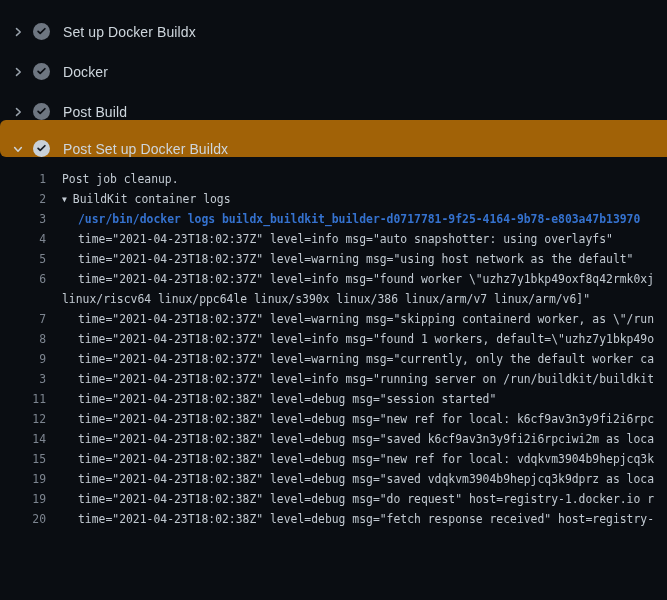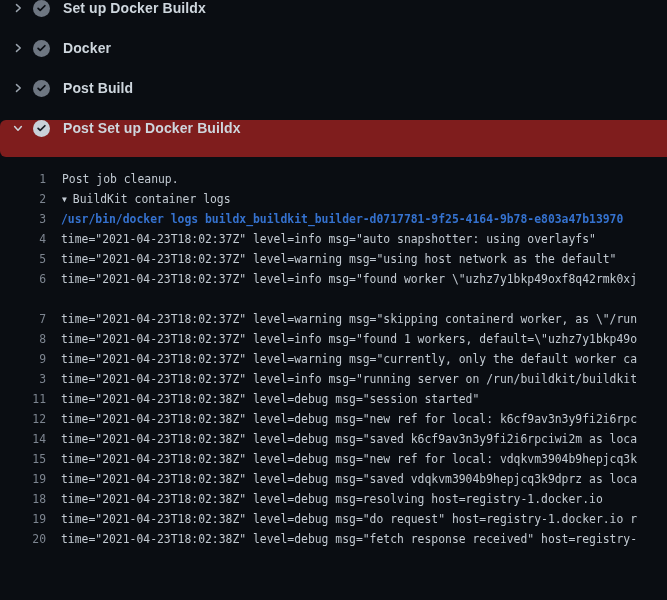--- a/index.html
+++ b/index.html
@@ -4,46 +4,46 @@
 <style>
   html,body { margin:0; padding:0; }
   body {
     width:667px; height:600px; overflow:hidden;
     background:#0a0d12;
     font-family:"Liberation Sans", sans-serif;
     -webkit-font-smoothing:antialiased;
   }
   .steps { width:667px; }
   .step {
-    height:40px; display:flex; align-items:flex-start;
-    padding-left:10px; cursor:pointer; box-sizing:border-box;font-weight:bold;
+    height:40px; display:flex; align-items:flex-end;
+    padding-left:10px; cursor:pointer; box-sizing:border-box;
   }
   .step.expanded {
-    height:37px; background:#7f1d1d;
+    height:37px; background:#a16207;
     border-radius:6px 0 0 6px;
   }
   .chev {
     width:16px; height:16px; flex:0 0 16px;
     display:flex; align-items:center; justify-content:center;
   }
   .check { margin-left:7px; width:17px; height:17px; flex:0 0 17px; }
   .step-title { margin-left:13px; font-size:14px; color:#ced6dd; letter-spacing:.1px; }
 
   .log {
     padding-top:12px;
     font-family:"DejaVu Sans Mono","Liberation Mono",monospace;
     font-size:11.4px; color:#c2cad2;
   }
   .log-row { display:flex; height:20px; line-height:20px; white-space:pre; }
   .ln {
     width:46px; min-width:46px; text-align:right;
     color:#7d8590; text-decoration:none; cursor:pointer; display:block;
   }
   .lc { padding-left:16px; overflow:hidden; }
-  .log-row.indent1 .lc { padding-left:15px; }
+  .log-row.indent1 .lc { padding-left:32px; }
   .cmd { color:#3572cf; font-weight:bold; }
   .group-toggle { display:inline-block; font-size:8px; vertical-align:1.5px; margin-right:6px; color:#c2cad2; }
 </style>
 </head>
 <body>
 
 <div class="steps">
 
   <div class="step">
     <span class="chev">
@@ -107,26 +107,25 @@
 
 </div>
 
 <div class="log">
     <div class="log-row"><a class="ln">1</a><div class="lc">Post job cleanup.</div></div>
     <div class="log-row"><a class="ln">2</a><div class="lc"><span class="group-toggle">▼</span><span>BuildKit container logs</span></div></div>
     <div class="log-row indent1"><a class="ln">3</a><div class="lc cmd">/usr/bin/docker logs buildx_buildkit_builder-d0717781-9f25-4164-9b78-e803a47b13970</div></div>
     <div class="log-row indent1"><a class="ln">4</a><div class="lc">time="2021-04-23T18:02:37Z" level=info msg="auto snapshotter: using overlayfs"</div></div>
     <div class="log-row indent1"><a class="ln">5</a><div class="lc">time="2021-04-23T18:02:37Z" level=warning msg="using host network as the default"</div></div>
     <div class="log-row indent1"><a class="ln">6</a><div class="lc">time="2021-04-23T18:02:37Z" level=info msg="found worker \"uzhz7y1bkp49oxf8q42rmk0xj</div></div>
-    <div class="log-row"><a class="ln"></a></div>
+    <div class="log-row"><a class="ln"></a><div class="lc">linux/riscv64 linux/ppc64le linux/s390x linux/386 linux/arm/v7 linux/arm/v6]"</div></div>
     <div class="log-row indent1"><a class="ln">7</a><div class="lc">time="2021-04-23T18:02:37Z" level=warning msg="skipping containerd worker, as \"/run</div></div>
     <div class="log-row indent1"><a class="ln">8</a><div class="lc">time="2021-04-23T18:02:37Z" level=info msg="found 1 workers, default=\"uzhz7y1bkp49o</div></div>
     <div class="log-row indent1"><a class="ln">9</a><div class="lc">time="2021-04-23T18:02:37Z" level=warning msg="currently, only the default worker ca</div></div>
     <div class="log-row indent1"><a class="ln">3</a><div class="lc">time="2021-04-23T18:02:37Z" level=info msg="running server on /run/buildkit/buildkit</div></div>
     <div class="log-row indent1"><a class="ln">11</a><div class="lc">time="2021-04-23T18:02:38Z" level=debug msg="session started"</div></div>
     <div class="log-row indent1"><a class="ln">12</a><div class="lc">time="2021-04-23T18:02:38Z" level=debug msg="new ref for local: k6cf9av3n3y9fi2i6rpc</div></div>
     <div class="log-row indent1"><a class="ln">14</a><div class="lc">time="2021-04-23T18:02:38Z" level=debug msg="saved k6cf9av3n3y9fi2i6rpciwi2m as loca</div></div>
     <div class="log-row indent1"><a class="ln">15</a><div class="lc">time="2021-04-23T18:02:38Z" level=debug msg="new ref for local: vdqkvm3904b9hepjcq3k</div></div>
     <div class="log-row indent1"><a class="ln">19</a><div class="lc">time="2021-04-23T18:02:38Z" level=debug msg="saved vdqkvm3904b9hepjcq3k9dprz as loca</div></div>
-    <div class="log-row indent1"><a class="ln">18</a><div class="lc">time="2021-04-23T18:02:38Z" level=debug msg=resolving host=registry-1.docker.io</div></div>
     <div class="log-row indent1"><a class="ln">19</a><div class="lc">time="2021-04-23T18:02:38Z" level=debug msg="do request" host=registry-1.docker.io r</div></div>
     <div class="log-row indent1"><a class="ln">20</a><div class="lc">time="2021-04-23T18:02:38Z" level=debug msg="fetch response received" host=registry-</div></div>
   </div>
 
 </body></html>

